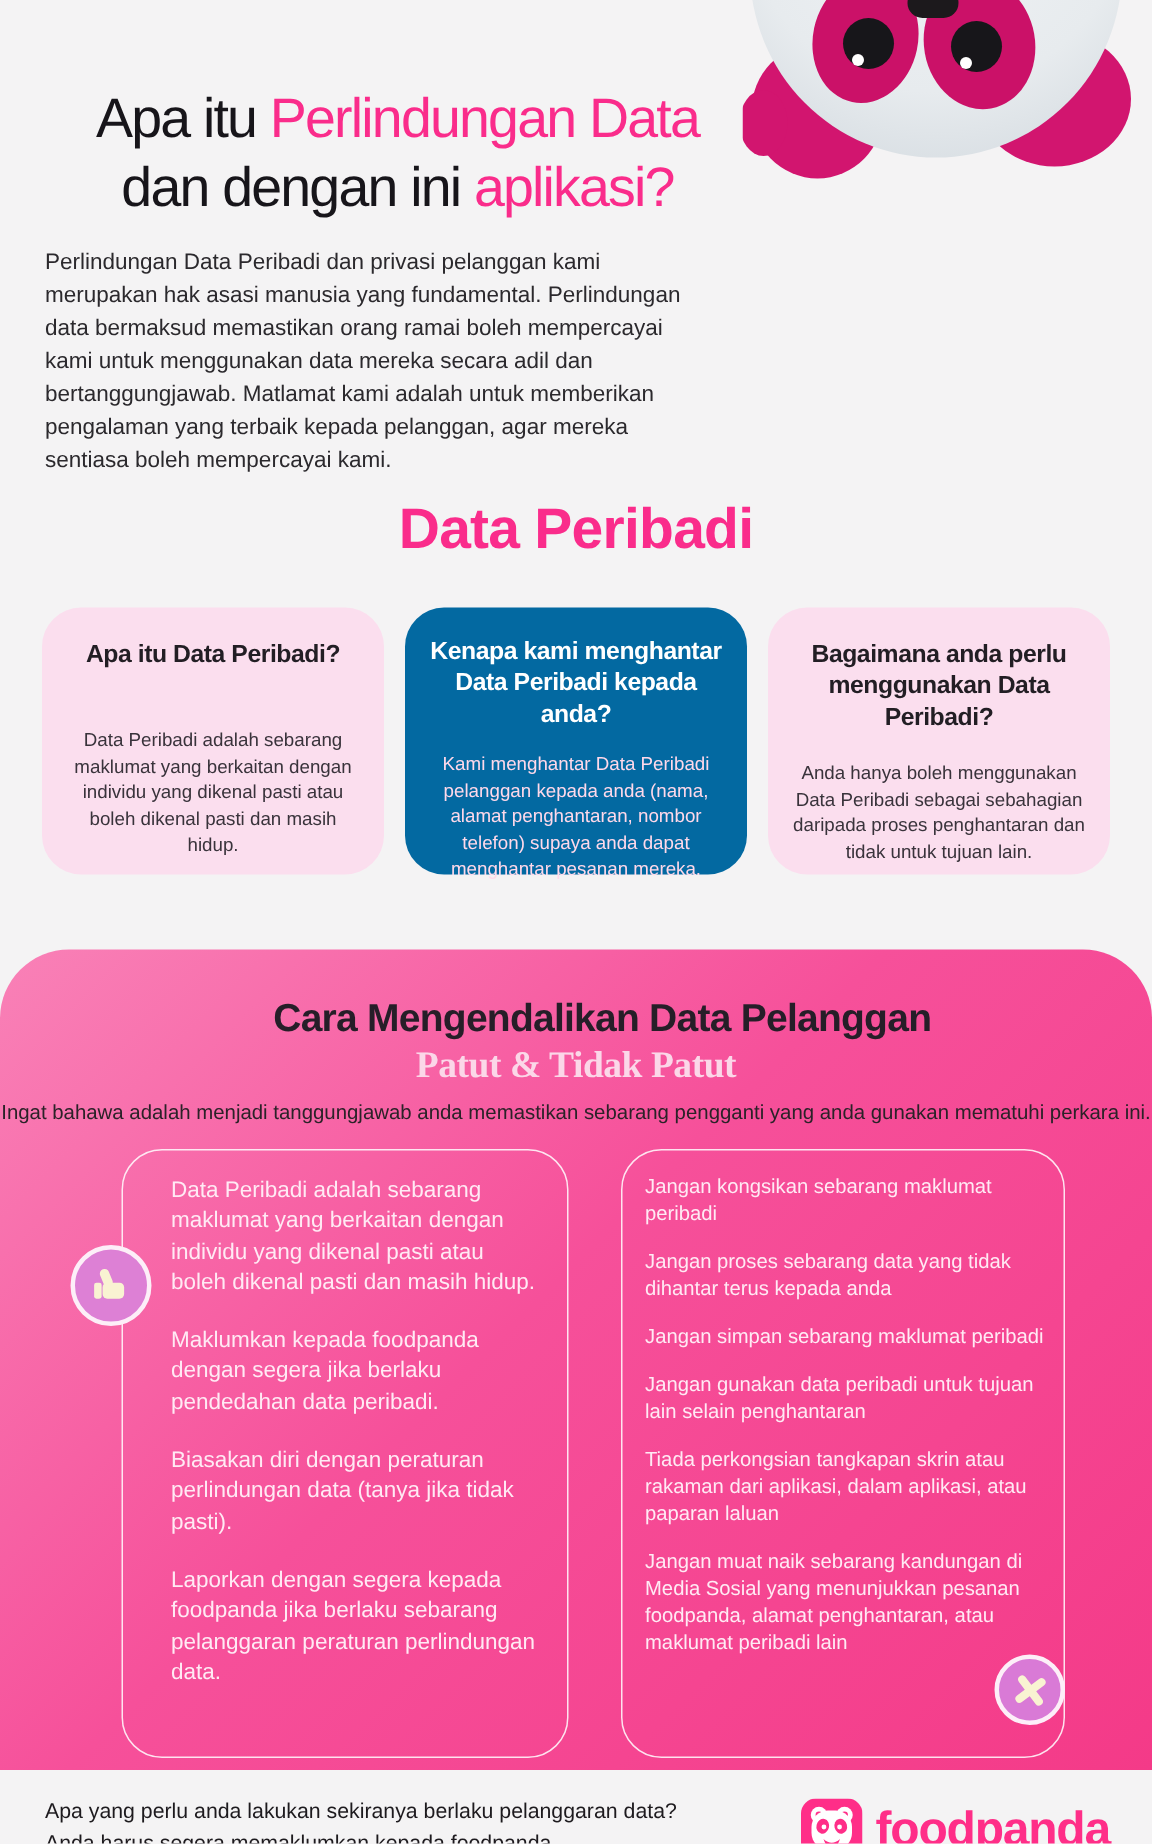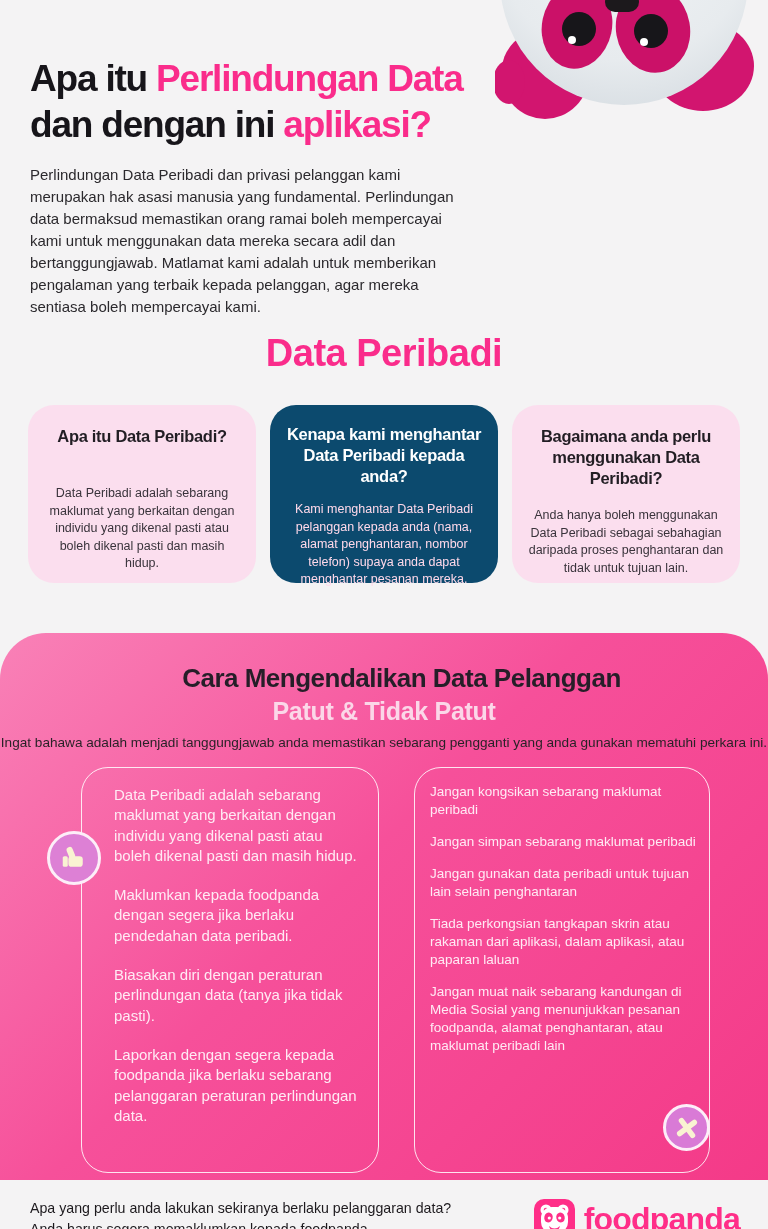--- a/index.html
+++ b/index.html
@@ -13,43 +13,43 @@
     position: relative;
   }
 
   
   .hero { position: relative; padding: 56px 30px 0 30px; }
   .mascot-wrap {
     position: absolute; top: 0; right: 0;
     width: 273px; height: 125px; overflow: hidden;
   }
   h1.title {
-    font-size: 37px; line-height: 46px; font-weight: bold;
-    letter-spacing: -1.2px; color: #17151a; max-width: 470px;
+    font-size: 37px; line-height: 46px; font-weight: normal;
+    letter-spacing: -1.2px; color: #17151a; max-width: 470px; text-align: center;
   }
   h1.title .pink { color: #fa2c8b; }
   .hero-par {
     margin-top: 16px; max-width: 432px;
     font-size: 15px; line-height: 22px; color: #2b292d;
   }
 
   
   .dp-heading {
     margin-top: 14px; text-align: center;
     font-size: 38px; font-weight: bold; letter-spacing: -0.5px;
     color: #fa2c8b;
   }
   .cards {
     display: flex; gap: 14px; padding: 0 28px; margin-top: 30px;
   }
   .card {
     flex: 1; height: 178px; border-radius: 26px; padding: 19px 16px;
   }
   .card.light { background: #fbdeee; color: #221e24; }
-  .card.hot   { background: #0c4a6e; color: #ffffff; }
+  .card.hot   { background: #0369a1; color: #ffffff; }
   .card h3 {
     font-size: 16.5px; line-height: 21px; font-weight: bold;
     text-align: center; letter-spacing: -0.3px;
   }
   .card .card-body {
     margin-top: 14px; font-size: 12.5px; line-height: 17.5px; text-align: center;
   }
   .card.light .card-body { color: #39333b; }
   .card.hot .card-body { color: #ffd9ea; }
   .card.light h3 { padding-top: 2px; }
@@ -62,21 +62,21 @@
     border-radius: 46px 46px 0 0;
     background: linear-gradient(135deg, #f981b7 0%, #f6509a 45%, #f43a88 100%);
     padding-top: 30px;
   }
   .handling-title {
     text-align: center; font-size: 26px; font-weight: bold;
     letter-spacing: -0.5px; color: #261e28; margin-left: 35px;
   }
   .handling-sub {
     text-align: center; font-size: 25px; font-weight: bold;
-    letter-spacing: -0.3px; color: #fbd7e8; margin-top: 3px;
+    letter-spacing: -0.3px; color: #fbd7e8; margin-top: 3px; font-family: Liberation Serif, serif;
   }
   .handling-note {
     text-align: center; font-size: 13.6px; color: #2b2228; margin-top: 9px;
   }
   .columns { position: relative; margin-top: 17px; height: 406px; }
   .rule-box {
     position: absolute; top: 0; height: 406px;
     border: 1.6px solid rgba(255,255,255,0.85);
     border-radius: 27px; color: #ffeaf4;
   }
@@ -170,20 +170,21 @@
 
   <div class="columns">
     <div class="rule-box box-dos">
         <div class="list-item">Data Peribadi adalah sebarang maklumat yang berkaitan dengan individu yang dikenal pasti atau boleh dikenal pasti dan masih hidup.</div>
         <div class="list-item">Maklumkan kepada foodpanda dengan segera jika berlaku pendedahan data peribadi.</div>
         <div class="list-item">Biasakan diri dengan peraturan perlindungan data (tanya jika tidak pasti).</div>
         <div class="list-item">Laporkan dengan segera kepada foodpanda jika berlaku sebarang pelanggaran peraturan perlindungan data.</div>
       </div>
     <div class="rule-box box-donts">
         <div class="list-item">Jangan kongsikan sebarang maklumat peribadi</div>
+        <div class="list-item">Jangan proses sebarang data yang tidak dihantar terus kepada anda</div>
         <div class="list-item">Jangan simpan sebarang maklumat peribadi</div>
         <div class="list-item">Jangan gunakan data peribadi untuk tujuan lain selain penghantaran</div>
         <div class="list-item">Tiada perkongsian tangkapan skrin atau rakaman dari aplikasi, dalam aplikasi, atau paparan laluan</div>
         <div class="list-item">Jangan muat naik sebarang kandungan di Media Sosial yang menunjukkan pesanan foodpanda, alamat penghantaran, atau maklumat peribadi lain</div>
       </div>
 
     <div class="icon-circle icon-thumbs">
       <svg width="30" height="30" viewBox="0 0 48 48">
         <g fill="#f9f3d2">
           <rect x="6" y="21" width="8" height="17" rx="2.5"></rect>

